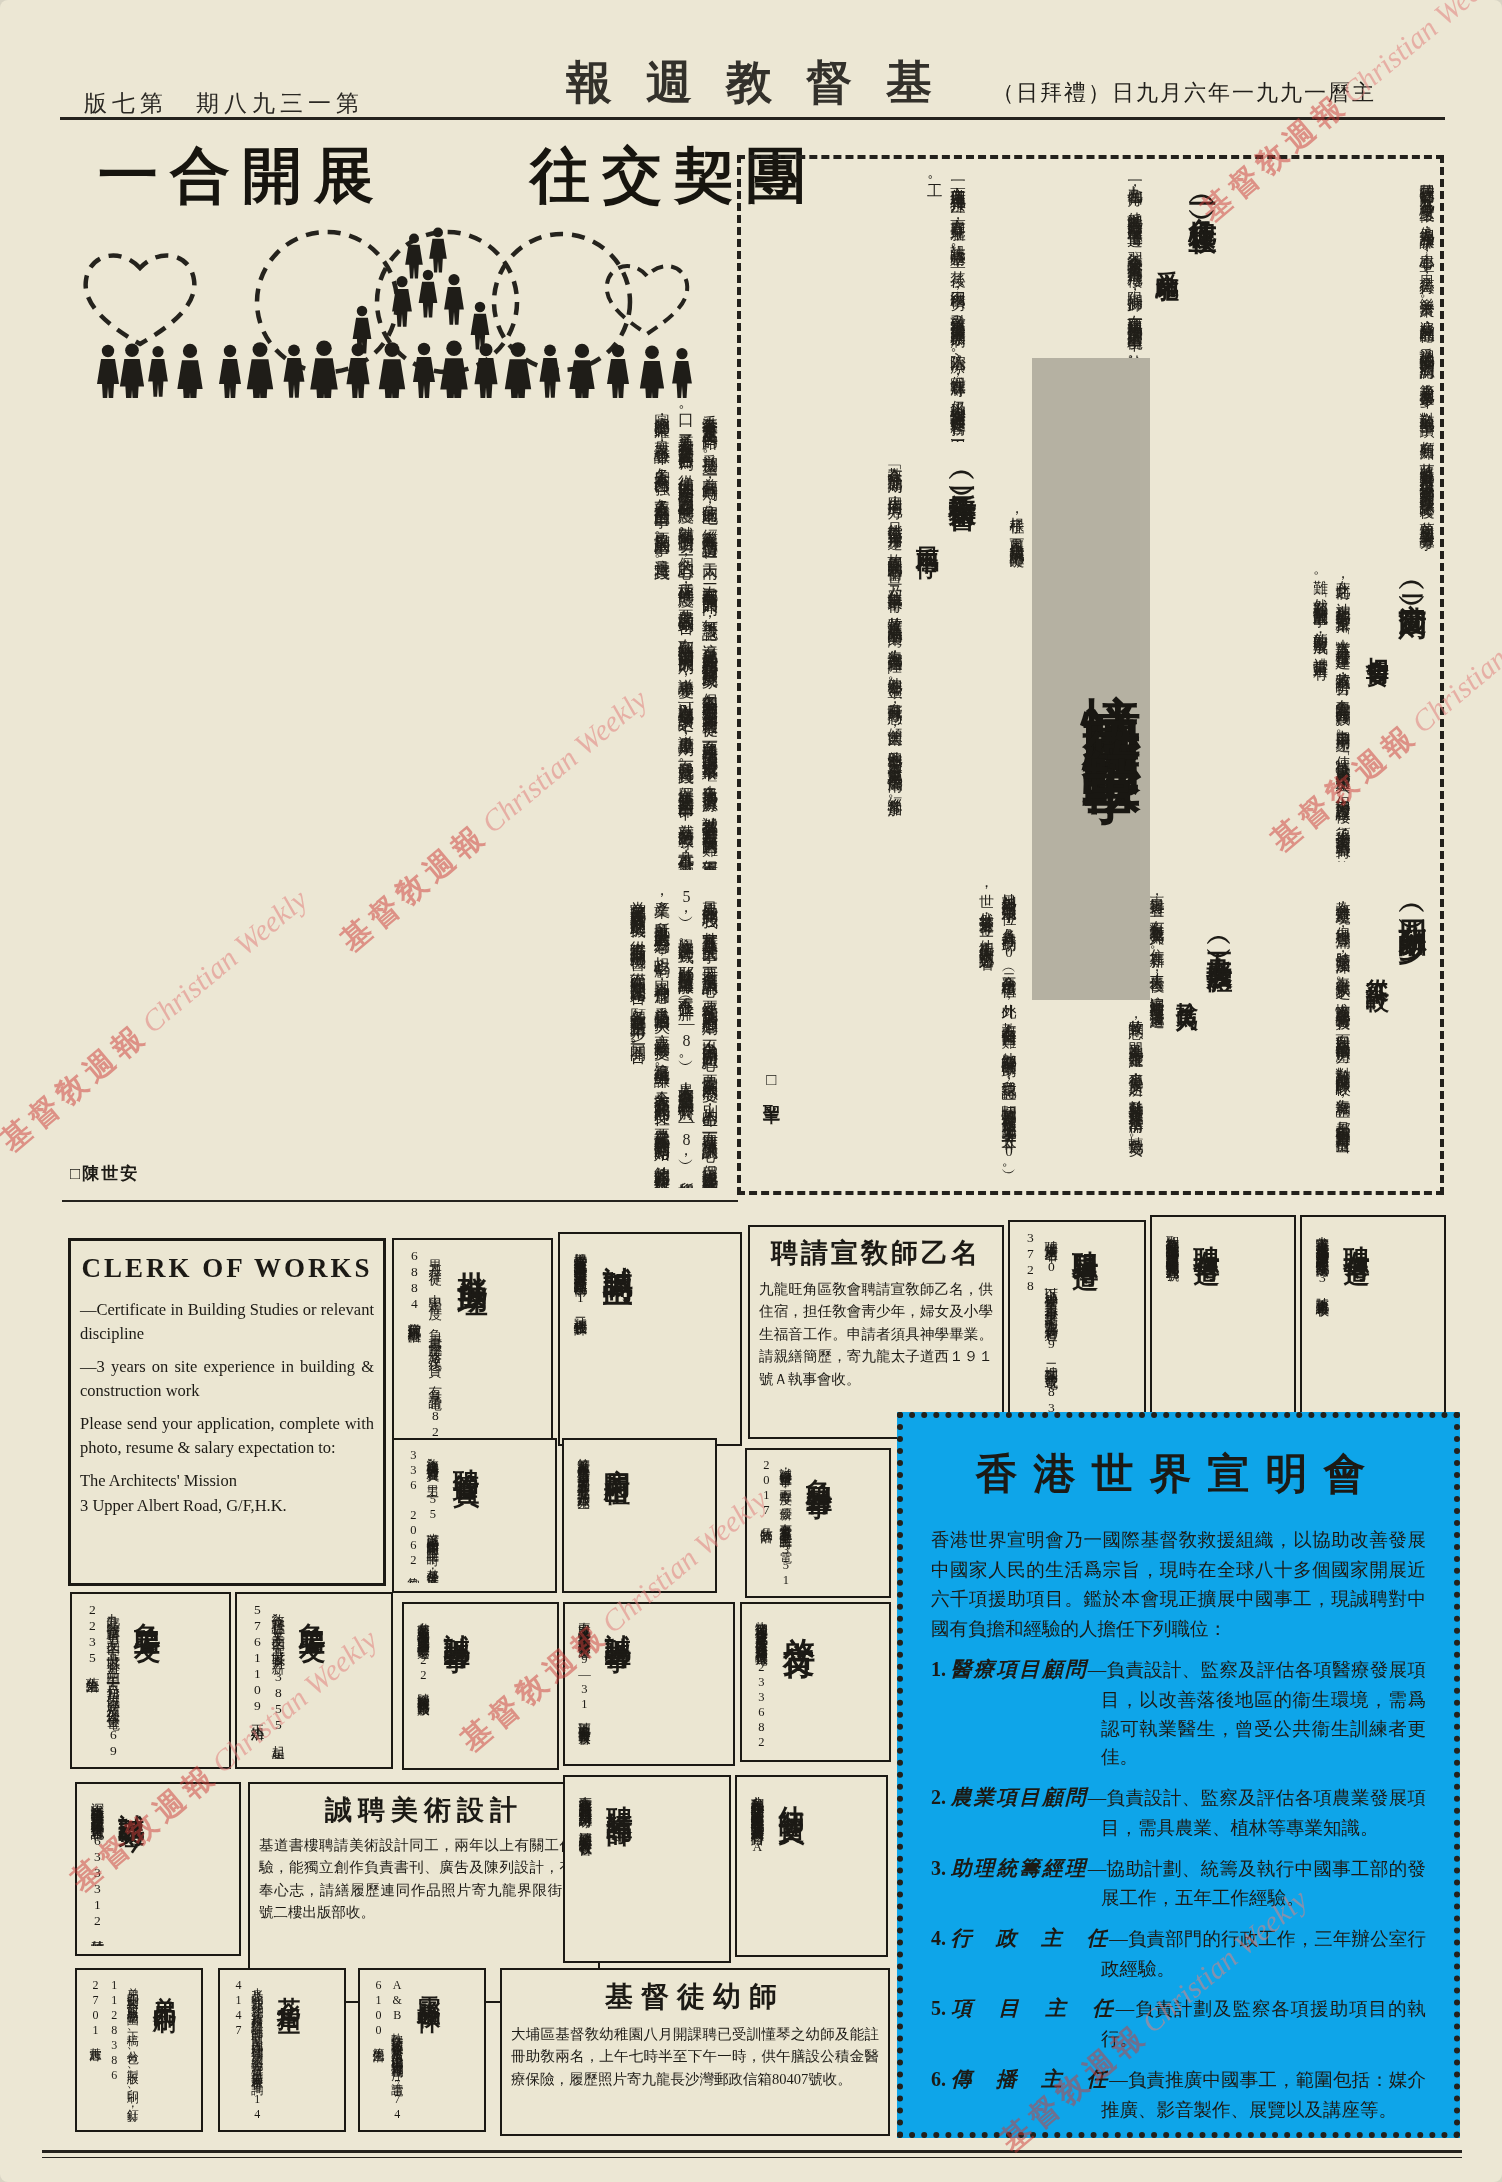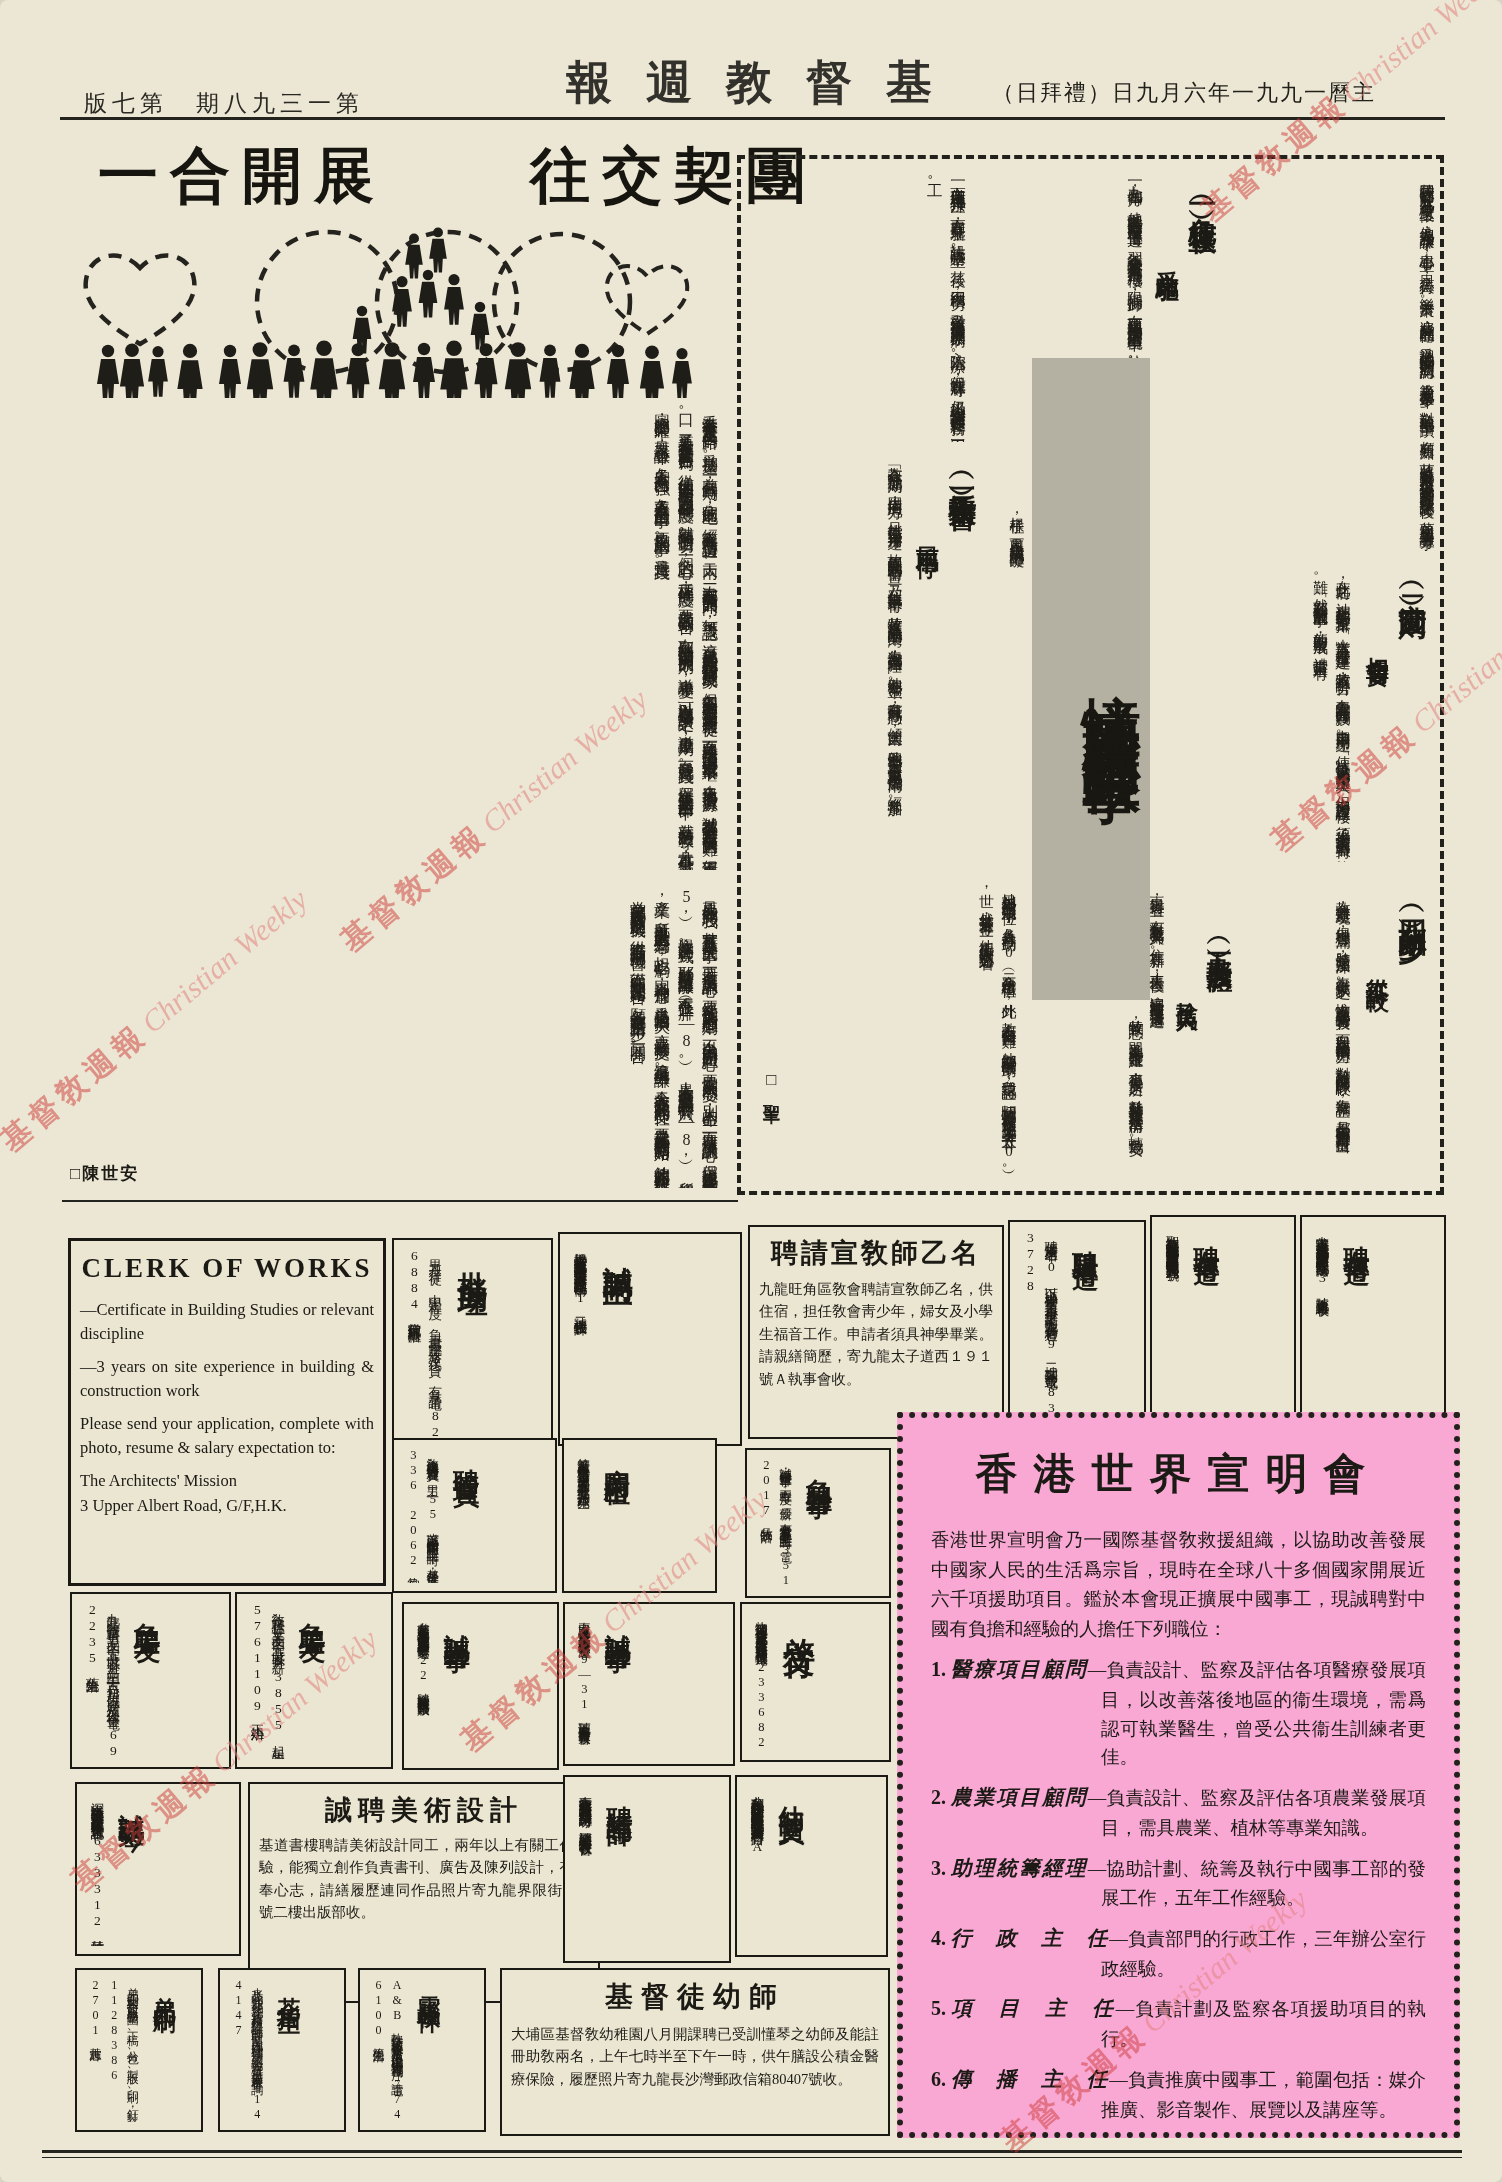--- a/index.html
+++ b/index.html
@@ -33,21 +33,21 @@
   .ad-title{font-size:30px; font-weight:bold; letter-spacing:5px; padding-left:7px; white-space:nowrap;}
   .ad-title-sm{font-size:26px;}
   .ad-body{font-size:13.5px; line-height:1.55; letter-spacing:1px; text-align:justify;}
   .ad-h-title{font-size:29px; font-weight:bold; text-align:center; letter-spacing:8px;}
   .ad-h-body{font-size:15.5px; line-height:1.55; text-align:justify; margin-top:7px;}
   
   .clerk{font-family:"Liberation Serif","DejaVu Serif",serif;}
   .clerk-title{font-size:27px; font-weight:bold; text-align:center; letter-spacing:3px; margin:4px 0 14px;}
   .clerk-line{font-size:16.5px; line-height:1.45; margin:9px 0; text-align:justify;}
   
-  .wv{border:6px dotted #23211c; padding:20px 28px; background:#f9a8d4;}
+  .wv{border:6px dotted #23211c; padding:20px 28px; background:#0ea5e9;}
   .wv-cn{font-size:42px; font-weight:bold; text-align:center; letter-spacing:16px; margin-top:8px;}
   .wv-en{font-size:31px; font-weight:bold; text-align:center; margin-top:12px; font-family:"Liberation Serif",serif;}
   .wv-intro{font-size:18.5px; line-height:1.6; text-align:justify; margin-top:24px;}
   .wv-item{font-size:18.5px; line-height:1.55; margin-top:10px; padding-left:170px; text-indent:-170px; text-align:justify;}
   .wv-no{font-weight:bold; font-size:20px;}
   .wv-t{font-weight:bold; font-size:20.5px; letter-spacing:2px;font-style:italic;}
   
   .wm{position:absolute; transform:rotate(-40deg); white-space:nowrap; pointer-events:none;}
   .wm .cn{color:rgba(205,60,55,.50); font-size:30px; font-weight:bold; letter-spacing:6px;}
   .wm .en{color:rgba(226,130,125,.55); font-size:30px; font-style:italic; font-family:"Liberation Serif",serif;}

